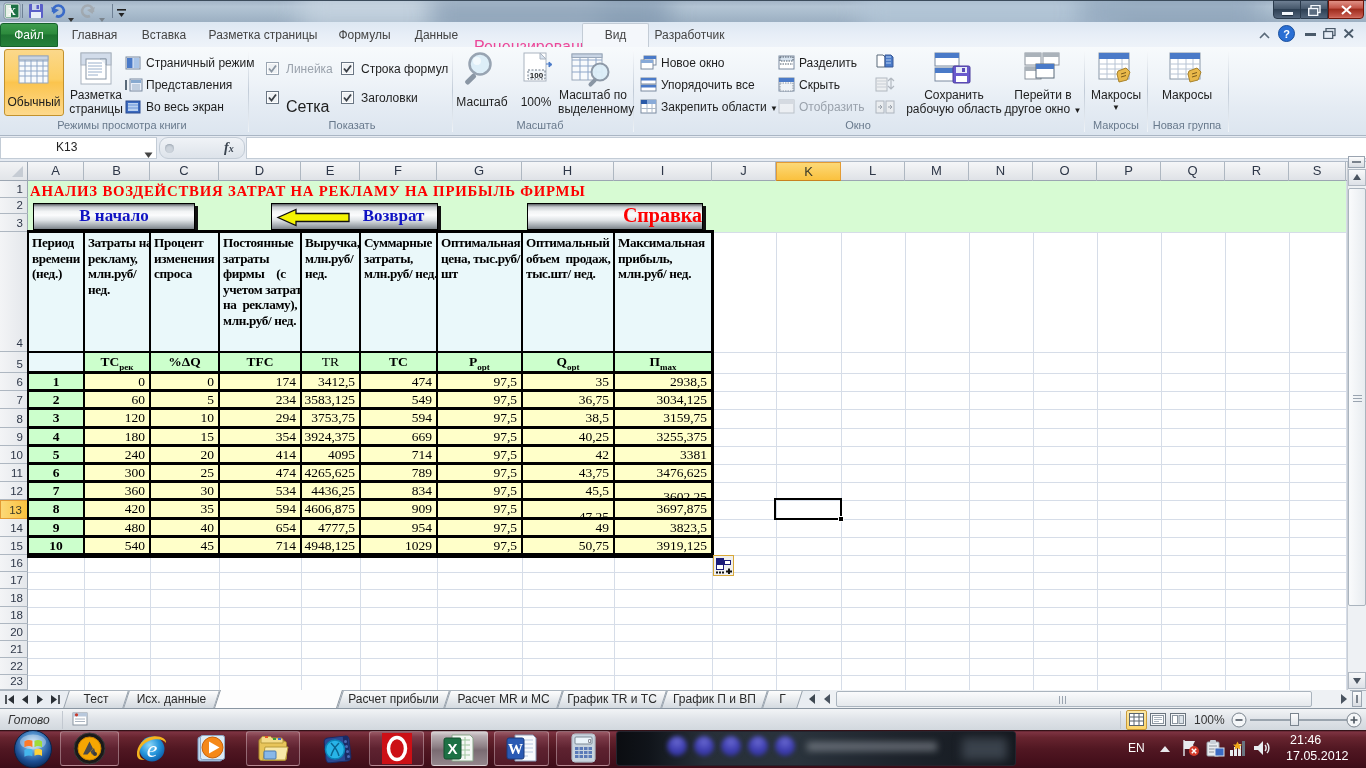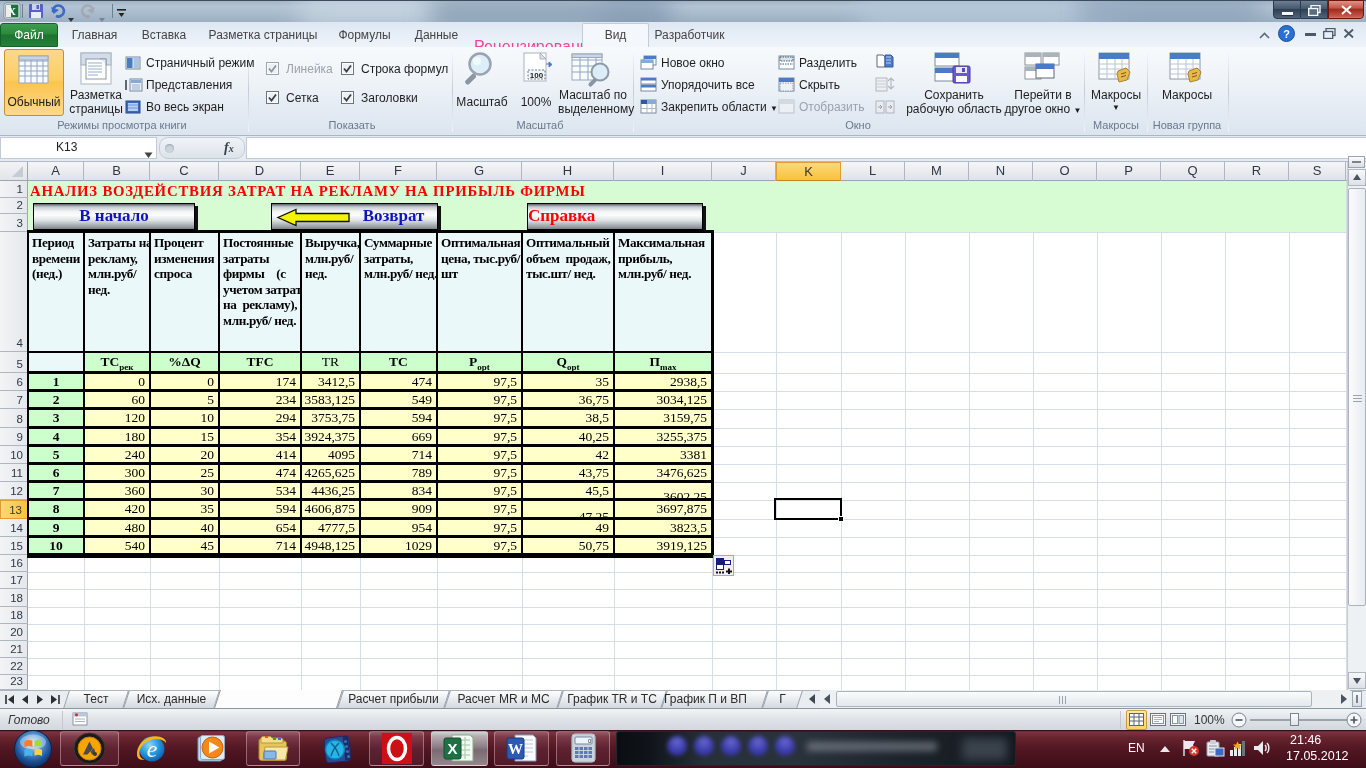--- a/index.html
+++ b/index.html
@@ -161,21 +161,21 @@
     <rect x="0.5" y="0.5" width="12" height="12" fill="#fdfdfd" stroke="#6a7684"></rect>
     <rect x="2" y="2" width="9" height="9" fill="#eef1f4"></rect>
     <path d="M3 6.5 L5.5 9.5 L10 3.5" fill="none" stroke="#3a3f46" stroke-width="1.8"></path>
   </svg>
 <div class="abs" style="left:361px;top:62px;width:110px;font-size:12px;color:#1e1e1e;">Строка формул</div>
 <svg class="abs" style="left:266px;top:91px;" width="14" height="14">
     <rect x="0.5" y="0.5" width="12" height="12" fill="#fdfdfd" stroke="#6a7684"></rect>
     <rect x="2" y="2" width="9" height="9" fill="#eef1f4"></rect>
     <path d="M3 6.5 L5.5 9.5 L10 3.5" fill="none" stroke="#3a3f46" stroke-width="1.8"></path>
   </svg>
-<div class="abs" style="left:286px;top:91px;width:80px;font-size:12px;color:#1e1e1e;">Сетка</div>
+<div class="abs" style="left:286px;top:98px;width:80px;font-size:16px;color:#1e1e1e;">Сетка</div>
 <svg class="abs" style="left:341px;top:91px;" width="14" height="14">
     <rect x="0.5" y="0.5" width="12" height="12" fill="#fdfdfd" stroke="#6a7684"></rect>
     <rect x="2" y="2" width="9" height="9" fill="#eef1f4"></rect>
     <path d="M3 6.5 L5.5 9.5 L10 3.5" fill="none" stroke="#3a3f46" stroke-width="1.8"></path>
   </svg>
 <div class="abs" style="left:361px;top:91px;width:110px;font-size:12px;color:#1e1e1e;">Заголовки</div>
 
 <svg class="abs" style="left:462px;top:50px;" width="40" height="40">
     <circle cx="18" cy="14" r="10.5" fill="#ddeef8" stroke="#98a4b2" stroke-width="2.5"></circle>
     <circle cx="15" cy="11" r="4" fill="#f4fafd" opacity="0.9"></circle>
@@ -414,21 +414,21 @@
   </div>
 <div class="abs" style="left:274px;top:206px;width:167px;height:27px;background:#111;"></div>
 <div class="abs" style="left:271px;top:203px;width:167px;height:27px;border:1px solid #000;background:linear-gradient(180deg,#5a5f63 0%,#c8cdd1 12%,#f2f4f5 30%,#fbfcfd 45%,#dfe3e6 65%,#9aa1a7 90%,#7c8388 100%);">
     <svg class="abs" style="left:3px;top:4px;" width="76" height="19">
       <path d="M74 5.5 L21 5.5 L21 1.5 L3 9.5 L21 17.5 L21 13.5 L74 13.5 Z" fill="#f4f402" stroke="#111" stroke-width="1.3"></path>
     </svg>
     <div class="abs" style="left:78px;top:1px;width:87px;height:23px;font-family:'Liberation Serif',serif;font-weight:bold;font-size:17px;color:#1013c3;text-align:center;line-height:21px;">Возврат</div>
   </div>
 <div class="abs" style="left:530px;top:206px;width:176px;height:27px;background:#111;"></div>
 <div class="abs" style="left:527px;top:203px;width:176px;height:27px;border:1px solid #000;background:linear-gradient(180deg,#5a5f63 0%,#c8cdd1 12%,#f2f4f5 30%,#fbfcfd 45%,#dfe3e6 65%,#9aa1a7 90%,#7c8388 100%);">
-    <div class="abs" style="left:0px;top:1px;width:174px;height:23px;font-family:'Liberation Serif',serif;font-weight:bold;font-size:17px;color:#fd0101;text-align:left;line-height:21px;">Справка</div>
+    <div class="abs" style="left:0px;top:1px;width:174px;height:23px;font-family:'Liberation Serif',serif;font-weight:bold;font-size:20px;color:#fd0101;text-align:right;line-height:21px;">Справка</div>
   </div>
 <div class="abs" style="left:27px;top:230px;width:687px;height:328px;background:#000;"></div>
 <div class="abs" style="left:29px;top:233px;width:54px;height:118px;background:#eaf8fa;padding:2px 0 0 3px;font-family:'Liberation Serif',serif;font-weight:bold;font-size:13.2px;letter-spacing:-0.35px;line-height:15.6px;color:#000;white-space:nowrap;overflow:hidden;">Период<br>времени<br>(нед.)</div>
 <div class="abs" style="left:85px;top:233px;width:64px;height:118px;background:#eaf8fa;padding:2px 0 0 3px;font-family:'Liberation Serif',serif;font-weight:bold;font-size:13.2px;letter-spacing:-0.35px;line-height:15.6px;color:#000;white-space:nowrap;overflow:hidden;">Затраты на<br>рекламу,<br>млн.руб/<br>нед.</div>
 <div class="abs" style="left:151px;top:233px;width:67px;height:118px;background:#eaf8fa;padding:2px 0 0 3px;font-family:'Liberation Serif',serif;font-weight:bold;font-size:13.2px;letter-spacing:-0.35px;line-height:15.6px;color:#000;white-space:nowrap;overflow:hidden;">Процент<br>изменения<br>спроса</div>
 <div class="abs" style="left:220px;top:233px;width:80px;height:118px;background:#eaf8fa;padding:2px 0 0 3px;font-family:'Liberation Serif',serif;font-weight:bold;font-size:13.2px;letter-spacing:-0.35px;line-height:15.6px;color:#000;white-space:nowrap;overflow:hidden;">Постоянные<br>затраты<br>фирмы&nbsp;&nbsp;&nbsp;&nbsp;(с<br>учетом затрат<br>на&nbsp;&nbsp;рекламу),<br>млн.руб/ нед.</div>
 <div class="abs" style="left:302px;top:233px;width:57px;height:118px;background:#eaf8fa;padding:2px 0 0 3px;font-family:'Liberation Serif',serif;font-weight:bold;font-size:13.2px;letter-spacing:-0.35px;line-height:15.6px;color:#000;white-space:nowrap;overflow:hidden;">Выручка,<br>млн.руб/<br>нед.</div>
 <div class="abs" style="left:361px;top:233px;width:75px;height:118px;background:#eaf8fa;padding:2px 0 0 3px;font-family:'Liberation Serif',serif;font-weight:bold;font-size:13.2px;letter-spacing:-0.35px;line-height:15.6px;color:#000;white-space:nowrap;overflow:hidden;">Суммарные<br>затраты,<br>млн.руб/ нед.</div>
 <div class="abs" style="left:438px;top:233px;width:83px;height:118px;background:#eaf8fa;padding:2px 0 0 3px;font-family:'Liberation Serif',serif;font-weight:bold;font-size:13.2px;letter-spacing:-0.35px;line-height:15.6px;color:#000;white-space:nowrap;overflow:hidden;">Оптимальная<br>цена, тыс.руб/<br>шт</div>
 <div class="abs" style="left:523px;top:233px;width:90px;height:118px;background:#eaf8fa;padding:2px 0 0 3px;font-family:'Liberation Serif',serif;font-weight:bold;font-size:13.2px;letter-spacing:-0.35px;line-height:15.6px;color:#000;white-space:nowrap;overflow:hidden;">Оптимальный<br>объем&nbsp;&nbsp;продаж,<br>тыс.шт/ нед.</div>
@@ -585,21 +585,21 @@
 <div class="abs" style="left:126px;top:692px;width:91px;height:15px;font-size:12px;color:#2a2a2a;text-align:center;">Исх. данные</div>
 <div class="abs" style="left:217px;top:690px;width:123px;height:18px;background:#fdfdfd;border-left:1px solid #8a949e;border-right:1px solid #8a949e;transform:skewX(-18deg);"></div>
 <div class="abs" style="left:226px;top:692px;width:123px;height:15px;font-size:12px;font-weight:bold;color:#1a1a1a;text-align:left;margin-top:24px;">Анализ рекламы</div>
 <div class="abs" style="left:340px;top:691px;width:107px;height:17px;background:linear-gradient(180deg,#fdfdfd,#d4dae0);border-left:1px solid #98a2ac;border-right:1px solid #98a2ac;transform:skewX(-18deg);"></div>
 <div class="abs" style="left:340px;top:692px;width:107px;height:15px;font-size:12px;color:#2a2a2a;text-align:center;">Расчет прибыли</div>
 <div class="abs" style="left:447px;top:691px;width:113px;height:17px;background:linear-gradient(180deg,#fdfdfd,#d4dae0);border-left:1px solid #98a2ac;border-right:1px solid #98a2ac;transform:skewX(-18deg);"></div>
 <div class="abs" style="left:447px;top:692px;width:113px;height:15px;font-size:12px;color:#2a2a2a;text-align:center;">Расчет MR и МС</div>
 <div class="abs" style="left:560px;top:691px;width:104px;height:17px;background:linear-gradient(180deg,#fdfdfd,#d4dae0);border-left:1px solid #98a2ac;border-right:1px solid #98a2ac;transform:skewX(-18deg);"></div>
 <div class="abs" style="left:560px;top:692px;width:104px;height:15px;font-size:12px;color:#2a2a2a;text-align:center;">График TR и ТС</div>
 <div class="abs" style="left:664px;top:691px;width:101px;height:17px;background:linear-gradient(180deg,#fdfdfd,#d4dae0);border-left:1px solid #98a2ac;border-right:1px solid #98a2ac;transform:skewX(-18deg);"></div>
-<div class="abs" style="left:664px;top:692px;width:101px;height:15px;font-size:12px;color:#2a2a2a;text-align:left;">График П и ВП</div>
+<div class="abs" style="left:664px;top:692px;width:101px;height:15px;font-size:12px;color:#2a2a2a;text-align:center;">График П и ВП</div>
 <div class="abs" style="left:765px;top:691px;width:35px;height:17px;background:linear-gradient(180deg,#fdfdfd,#d4dae0);border-left:1px solid #98a2ac;border-right:1px solid #98a2ac;transform:skewX(-18deg);"></div>
 <div class="abs" style="left:765px;top:692px;width:35px;height:15px;font-size:12px;color:#2a2a2a;text-align:center;">Г</div>
 <svg class="abs" style="left:806px;top:692px;" width="12" height="14">
     <path d="M9 2 L3 7 L9 12 Z" fill="#3c4650"></path>
   </svg>
 
 <div class="abs" style="left:820px;top:690px;width:530px;height:18px;background:#eef1f4;"></div>
 <svg class="abs" style="left:820px;top:691px;" width="15" height="16">
     <path d="M10 3 L4 8 L10 13 Z" fill="#4a5460"></path>
   </svg>

